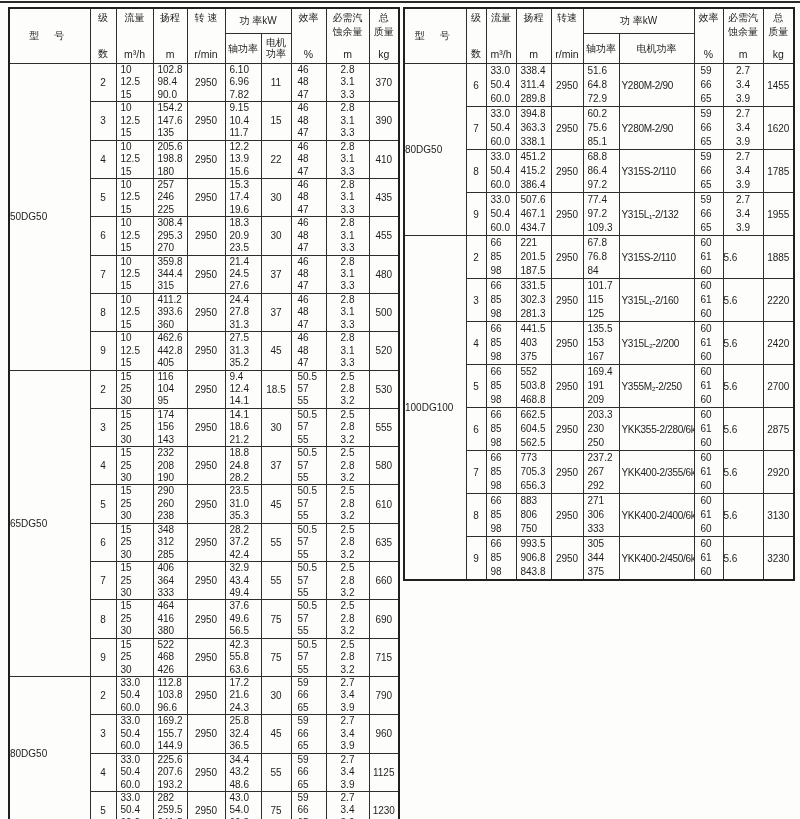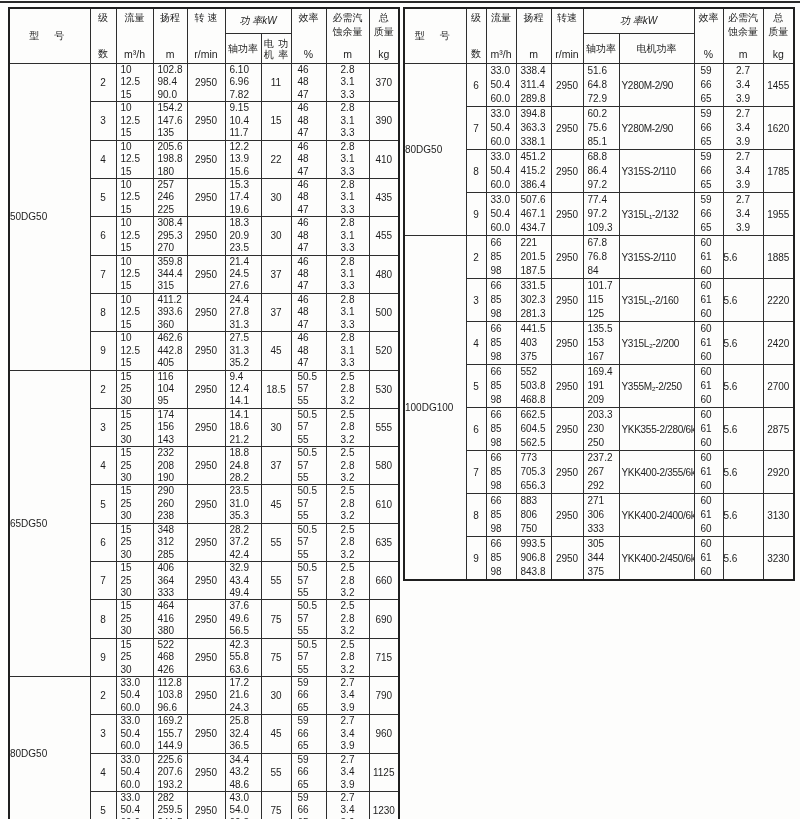--- a/index.html
+++ b/index.html
@@ -9,23 +9,23 @@
   table.spec{position:absolute;border-collapse:collapse;table-layout:fixed;
              border:2px solid #1f1f1f;background:#fdfdfc;}
   table.spec.left{left:8px;top:7px;width:390px;}
   table.spec.right{left:403px;top:7px;width:390px;}
   table.spec td{border:1px solid #2e2e2e;padding:0;vertical-align:middle;font-size:10px;}
   
   thead td{text-align:center;font-size:12px;}
   .vh{display:flex;flex-direction:column;justify-content:space-between;height:50px;padding:2px 0;}
   .vh span{display:block;line-height:14px;}
   .unit{font-size:10.5px;margin-top:8px;}
-  .hd-power{height:24px;font-size:12px;font-style:italic;}
+  .hd-power{height:24px;font-size:12px;}
   .hd-sub{font-size:10px;height:28px;}
-  .hd-sub .vh2{display:flex;flex-direction:row;justify-content:center;}
+  .hd-sub .vh2{display:flex;flex-direction:column;justify-content:center;font-family:Liberation Mono, monospace;}
   .hd-sub .vh2 span{line-height:11px;}
   .model-hd{font-size:13px;letter-spacing:6px;}
   
   td.c{text-align:left;}
   .ln{text-align:left;padding-left:4px;white-space:nowrap;}
   .left .ln{height:12.45px;line-height:12.45px;}
   .right .ln{height:14px;line-height:14px;}
   td.npsh-cell .ln{text-align:center;padding-left:0;}
   td.efficiency-cell .ln{padding-left:6px;}
   td.model-cell{font-size:11px;}

